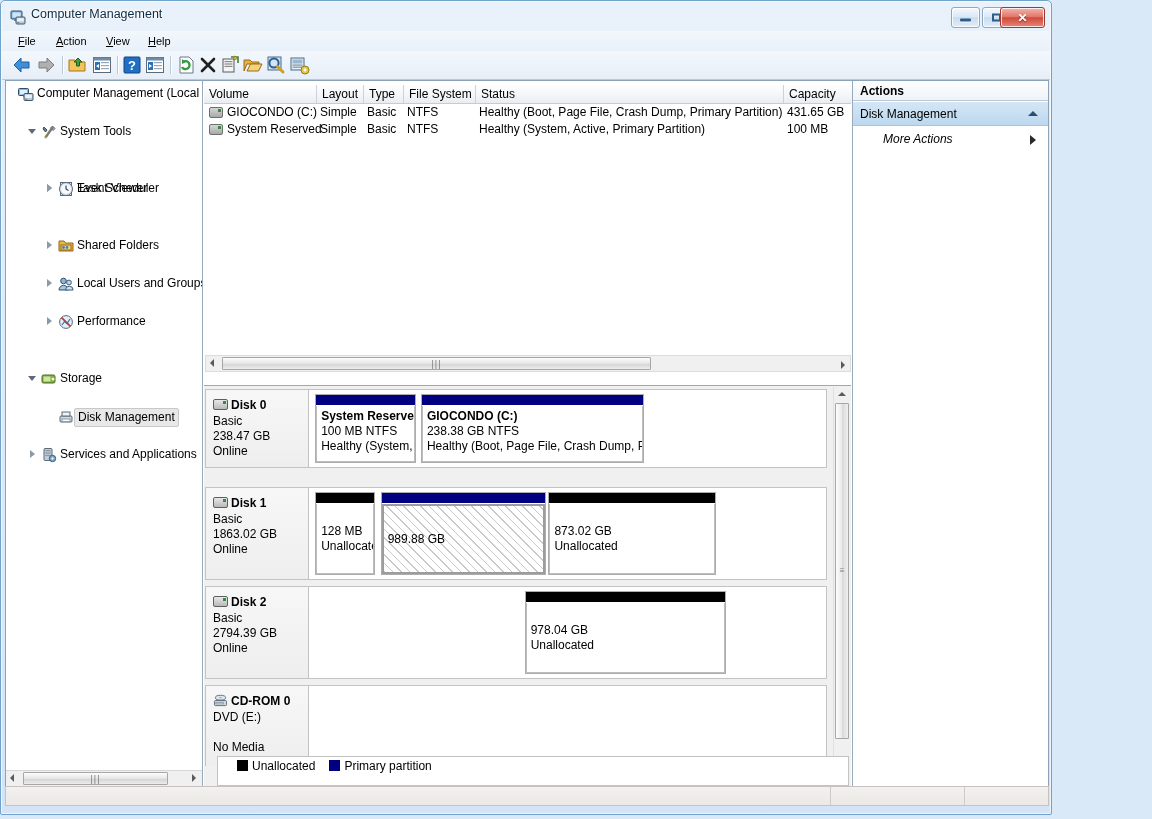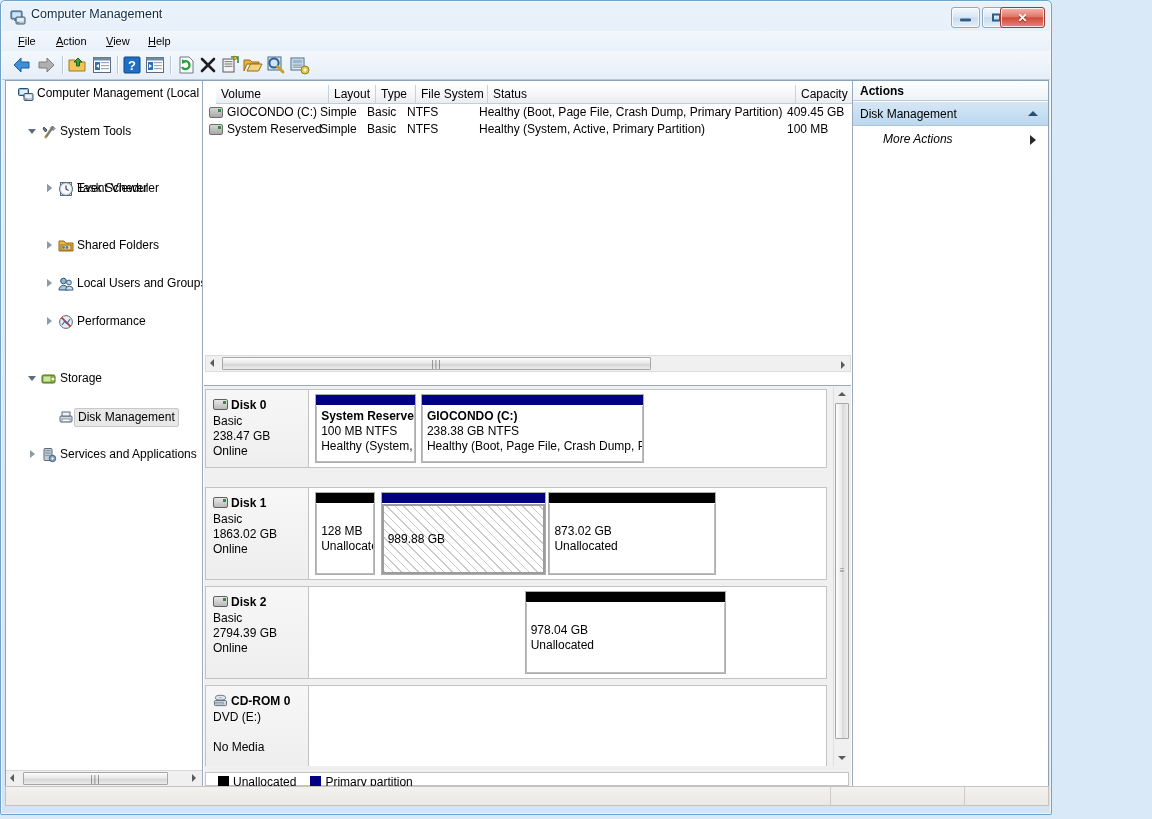--- a/index.html
+++ b/index.html
@@ -91,21 +91,21 @@
   #more-actions{position:absolute;left:0;top:46px;width:100%;height:24px;line-height:24px;
     padding-left:30px;box-sizing:border-box;font-size:12px;font-style:italic;}
   #more-actions .chev{position:absolute;right:12px;top:8px;
     border-top:5px solid transparent;border-bottom:5px solid transparent;border-left:6px solid #2a2a2a;}
 
   
   #middle{position:absolute;left:198px;top:0;right:197px;height:100%;background:#fff;}
 
   
   #vol-pane{position:absolute;left:0;top:0;width:100%;height:303px;}
-  #vol-head{position:absolute;left:12px;top:4px;width:100%;height:18px;
+  #vol-head{position:absolute;left:0;top:4px;width:100%;height:18px;
     background:linear-gradient(to bottom,#fdfdfd,#eef1f4);
     border-bottom:1px solid #c4cdd6;}
   .vh{position:absolute;top:0;height:18px;line-height:18px;font-size:12px;
     padding-left:5px;box-sizing:border-box;border-right:1px solid #c9d2da;
     background:linear-gradient(to bottom,#fefefe 0%,#f3f5f8 60%,#e9edf1 100%);
     overflow:hidden;white-space:nowrap;}
   .vrow{position:absolute;left:0;width:100%;height:17px;line-height:17px;font-size:12px;}
   .vc{position:absolute;top:0;height:17px;line-height:17px;white-space:nowrap;overflow:hidden;}
   .vol-ico{position:absolute;left:5px;top:3px;width:14px;height:11px;
     background:linear-gradient(to bottom,#d6d6d6,#a8a8a8);
@@ -154,22 +154,22 @@
   }
   .part .ln{font-size:12px;line-height:15px;white-space:nowrap;}
   .part .ln.b{font-weight:bold;}
   .part.mid-label .body{padding-top:0;}
   .part .vcenter{position:absolute;left:4px;top:50%;transform:translateY(-50%);}
 
   
   #gfx-vscroll{position:absolute;right:1px;top:1px;width:17px;bottom:21px;
     background:#f0f0f0;border-left:1px solid #e0e0e0;box-sizing:border-box;}
   
-  #legend{position:absolute;left:1px;right:2px;bottom:1px;height:14px;line-height:19px;
-    background:#fff;border:1px solid #c3c3c3;box-sizing:border-box;padding-left:12px;font-size:12px;}
+  #legend{position:absolute;left:13px;right:2px;bottom:1px;height:30px;line-height:19px;
+    background:#fff;border:1px solid #c3c3c3;box-sizing:border-box;padding-left:19px;font-size:12px;}
   .lg-sw{display:inline-block;width:11px;height:11px;vertical-align:-1px;margin-right:4px;}
   .lg-txt{margin-right:14px;}
 
   
   #statusbar{position:absolute;left:4px;bottom:8px;width:1044px;height:20px;
     background:linear-gradient(to bottom,#f3f1ef,#ebe8e5);
     border:1px solid #c7c2bd;box-sizing:border-box;}
   .st-seg{position:absolute;top:0;height:18px;border-right:1px solid #cfcac5;}
 </style>
 </head>
@@ -420,21 +420,21 @@
           <div class="vh" style="left:650px;width:30px"></div>
         </div>
 
         <div class="vrow" style="top:23px">
           <span class="vol-ico"></span>
           <span class="vc" style="left:23px">GIOCONDO (C:)</span>
           <span class="vc" style="left:116px">Simple</span>
           <span class="vc" style="left:163px">Basic</span>
           <span class="vc" style="left:203px">NTFS</span>
           <span class="vc" style="left:275px">Healthy (Boot, Page File, Crash Dump, Primary Partition)</span>
-          <span class="vc" style="left:583px">409.45 GB</span>
+          <span class="vc" style="left:583px">431.65 GB</span>
         </div>
 
         <div class="vrow" style="top:40px">
           <span class="vol-ico"></span>
           <span class="vc" style="left:23px">System Reserved</span>
           <span class="vc" style="left:116px">Simple</span>
           <span class="vc" style="left:163px">Basic</span>
           <span class="vc" style="left:203px">NTFS</span>
           <span class="vc" style="left:275px">Healthy (System, Active, Primary Partition)</span>
           <span class="vc" style="left:583px">100 MB</span>

